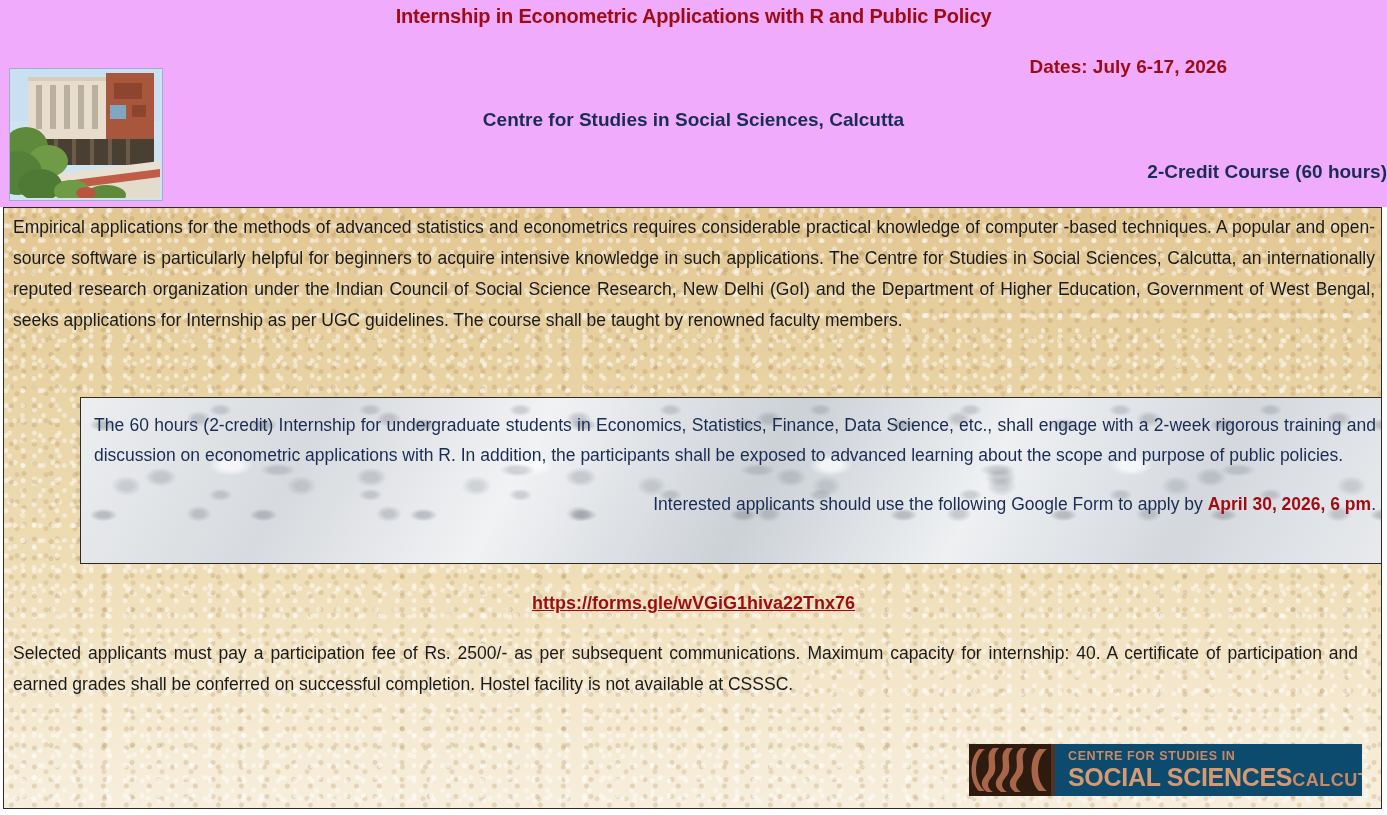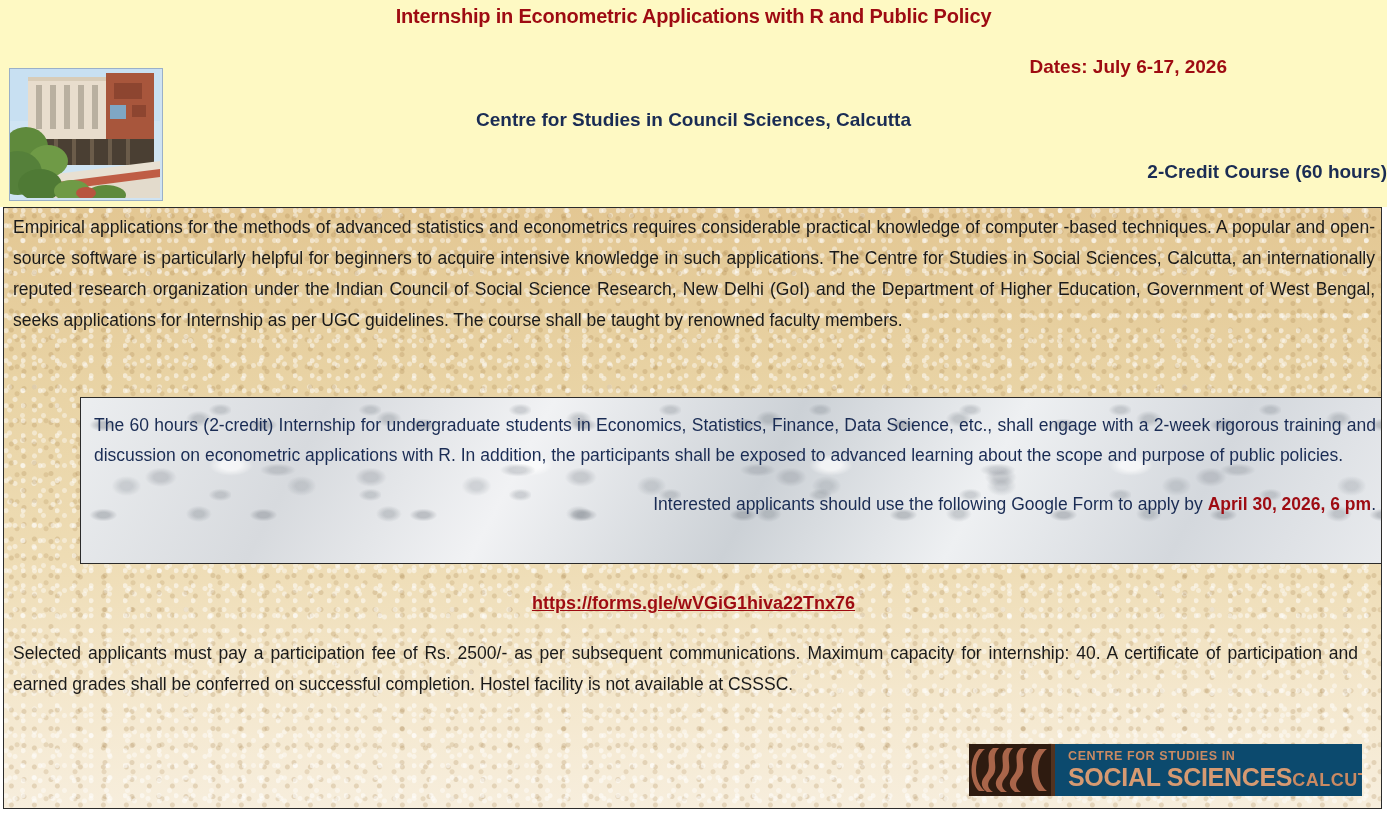--- a/index.html
+++ b/index.html
@@ -12,21 +12,21 @@
     height: 815px;
     font-family: "Liberation Sans", sans-serif;
     position: relative;
     overflow: hidden;
   }
 
   
   .header {
     position: relative;
     height: 207px;
-    background: #fef9c3;
+    background: #f0abfc;
   }
   .poster-title {
     position: absolute;
     top: 5px;
     left: 0;
     width: 1387px;
     text-align: center;
     font-size: 20px;
     font-weight: bold;
     color: #9e0b12;
@@ -276,21 +276,21 @@
       <ellipse cx="8" cy="104" rx="24" ry="22" fill="#55803a"></ellipse>
       <ellipse cx="30" cy="116" rx="22" ry="16" fill="#4f7a35"></ellipse>
       <ellipse cx="62" cy="122" rx="18" ry="11" fill="#6f9a46"></ellipse>
       <ellipse cx="96" cy="126" rx="20" ry="10" fill="#5f8a3c"></ellipse>
       <ellipse cx="76" cy="124" rx="10" ry="6" fill="#b8543f"></ellipse>
     </svg>
   </div>
 
   <div class="poster-title">Internship in Econometric Applications with R and Public Policy</div>
   <div class="dates-line">Dates: July 6-17, 2026</div>
-  <div class="org-name">Centre for Studies in Council Sciences, Calcutta</div>
+  <div class="org-name">Centre for Studies in Social Sciences, Calcutta</div>
   <div class="course-line">2-Credit Course (60 hours)</div>
 </div>
 
 <div class="body-box">
 
   <div class="para" id="intro-paragraph">Empirical applications for the methods of advanced statistics and econometrics requires considerable practical knowledge of computer -based techniques. A popular and open-source software is particularly helpful for beginners to acquire intensive knowledge in such applications. The Centre for Studies in Social Sciences, Calcutta, an internationally reputed research organization under the Indian Council of Social Science Research, New Delhi (GoI) and the Department of Higher Education, Government of West Bengal, seeks applications for Internship as per UGC guidelines. The course shall be taught by renowned faculty members.</div>
 
   <div class="inner-box">
     <div class="inner-text">The 60 hours (2-credit) Internship for undergraduate students in Economics, Statistics, Finance, Data Science, etc., shall engage with a 2-week rigorous training and discussion on econometric applications with R. In addition, the participants shall be exposed to advanced learning about the scope and purpose of public policies.</div>
     <div class="inner-text-2">

